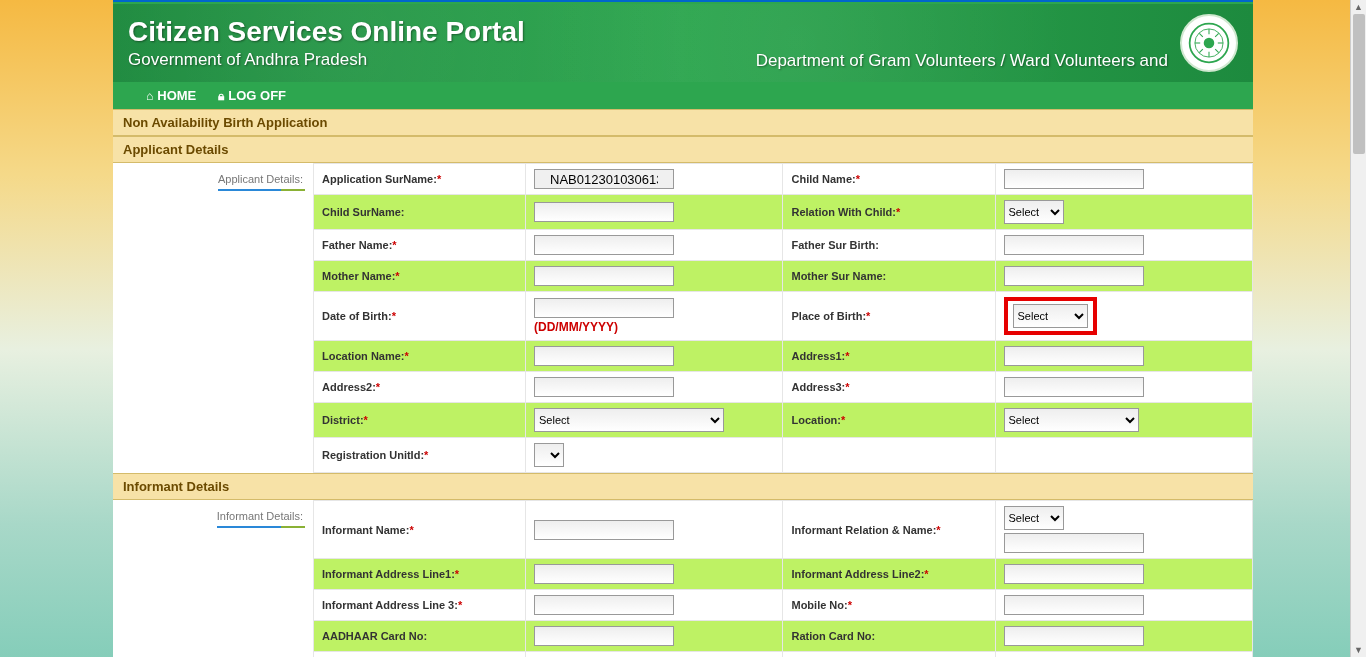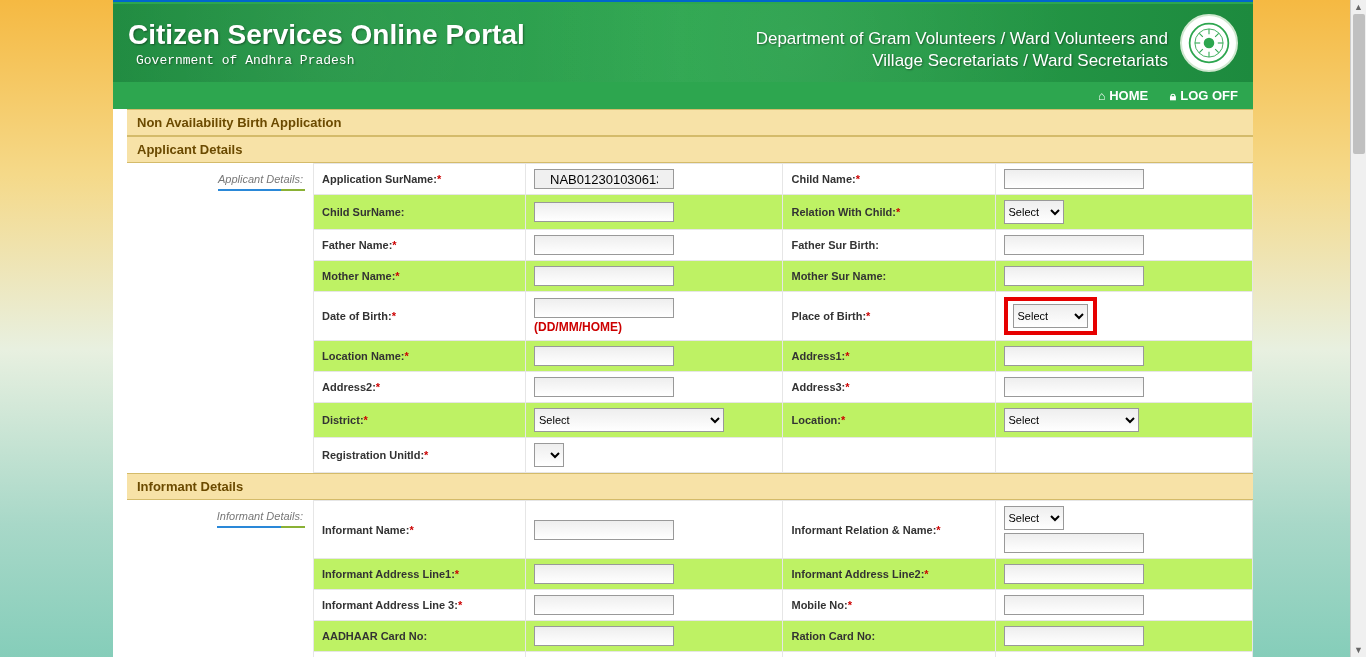--- a/index.html
+++ b/index.html
@@ -32,25 +32,24 @@
   align-items: center;
   position: relative;
 }
 .header-left h1 {
   font-family: "Trebuchet MS", Verdana, sans-serif;
   font-size: 28px;
   font-weight: bold;
   text-shadow: 1px 1px 2px rgba(0,0,0,0.4);
 }
 .header-left .subtitle {
-  font-family: Liberation Mono, monospace;
-  font-size: 13px;
+  font-family: Liberation Sans, sans-serif;
+  font-size: 17px;
   margin-top: 2px;
   text-shadow: 1px 1px 2px rgba(0,0,0,0.4);
-  margin-left: 8px;
 }
 .header-right {
   display: flex;
   align-items: flex-end;
   gap: 12px;
 }
 .header-right .dept-text {
   text-align: right;
   font-family: "Trebuchet MS", Verdana, sans-serif;
   font-size: 17px;
@@ -66,21 +65,21 @@
   display: flex;
   align-items: center;
   justify-content: center;
   flex-shrink: 0;
 }
 .logo-circle svg { width: 44px; height: 44px; }
 .nav-bar {
   background: #2da64f;
   color: #fff;
   padding: 6px 15px;
-  text-align: right;
+  text-align: left;
   font-size: 13px;
   font-weight: bold;
 }
 .nav-bar a {
   color: #fff;
   text-decoration: none;
   margin-left: 18px;
 }
 .nav-bar .nav-icon {
   font-size: 12px;
@@ -90,38 +89,36 @@
   padding: 0;
 }
 .section-title-bar {
   background: #f7e2a7;
   border-top: 1px solid #d4bb6a;
   border-bottom: 1px solid #d4bb6a;
   padding: 5px 10px;
   font-size: 13px;
   font-weight: bold;
   color: #6b4a00;
-  margin-left: 14px;
 }
 .form-area {
   display: flex;
 }
 .side-label {
   width: 200px;
   padding: 10px 10px 0 0;
   text-align: right;
   font-size: 11px;
   color: #777;
 }
 .side-label .lbl {
   display: inline-block;
   border-bottom: 2px solid #2a88d8;
   padding-bottom: 4px;
   position: relative;
-  font-style: italic;
 }
 .side-label .lbl::after {
   content: '';
   position: absolute;
   right: -2px;
   bottom: -2px;
   width: 24px;
   height: 2px;
   background: #8ab135;
 }
@@ -219,21 +216,20 @@
   <div class="top-accent"></div>
 
   <div class="header-banner">
     <div class="header-left">
       <h1>Citizen Services Online Portal</h1>
       <div class="subtitle">Government of Andhra Pradesh</div>
     </div>
     <div class="header-right">
       <div class="dept-text">
         <div>Department of Gram Volunteers / Ward Volunteers and</div>
-        <div>Village Secretariats / Ward Secretariats</div>
       </div>
       <div class="logo-circle">
         <svg viewBox="0 0 50 50">
           <circle cx="25" cy="25" r="22" fill="none" stroke="#2da64f" stroke-width="2"></circle>
           <circle cx="25" cy="25" r="16" fill="none" stroke="#2da64f" stroke-width="1"></circle>
           <circle cx="25" cy="25" r="6" fill="#2da64f"></circle>
           <g stroke="#2da64f" stroke-width="1.2">
             <line x1="25" y1="9" x2="25" y2="15"></line>
               <line x1="25" y1="35" x2="25" y2="41"></line>
             <line x1="9" y1="25" x2="15" y2="25"></line>
@@ -284,21 +280,21 @@
         <tr class="alt">
           <td class="label-cell"><span>Mother Name:</span><span class="req">*</span></td>
           <td class="input-cell"><input type="text" style=""></td>
           <td class="label-cell"><span>Mother Sur Name:</span></td>
           <td class="input-cell"><input type="text" style=""></td>
         </tr>
         <tr>
           <td class="label-cell"><span>Date of Birth:</span><span class="req">*</span></td>
           <td class="input-cell">
             <input type="text" class="dob-input" style="">
-            <div class="dob-hint">(DD/MM/HOME)</div>
+            <div class="dob-hint">(DD/MM/YYYY)</div>
           </td>
           <td class="label-cell"><span>Place of Birth:</span><span class="req">*</span></td>
           <td class="input-cell">
             <span class="highlight-box">
               <select class="md"><option>Select</option></select>
             </span>
           </td>
         </tr>
         <tr class="alt">
           <td class="label-cell"><span>Location Name:</span><span class="req">*</span></td>

